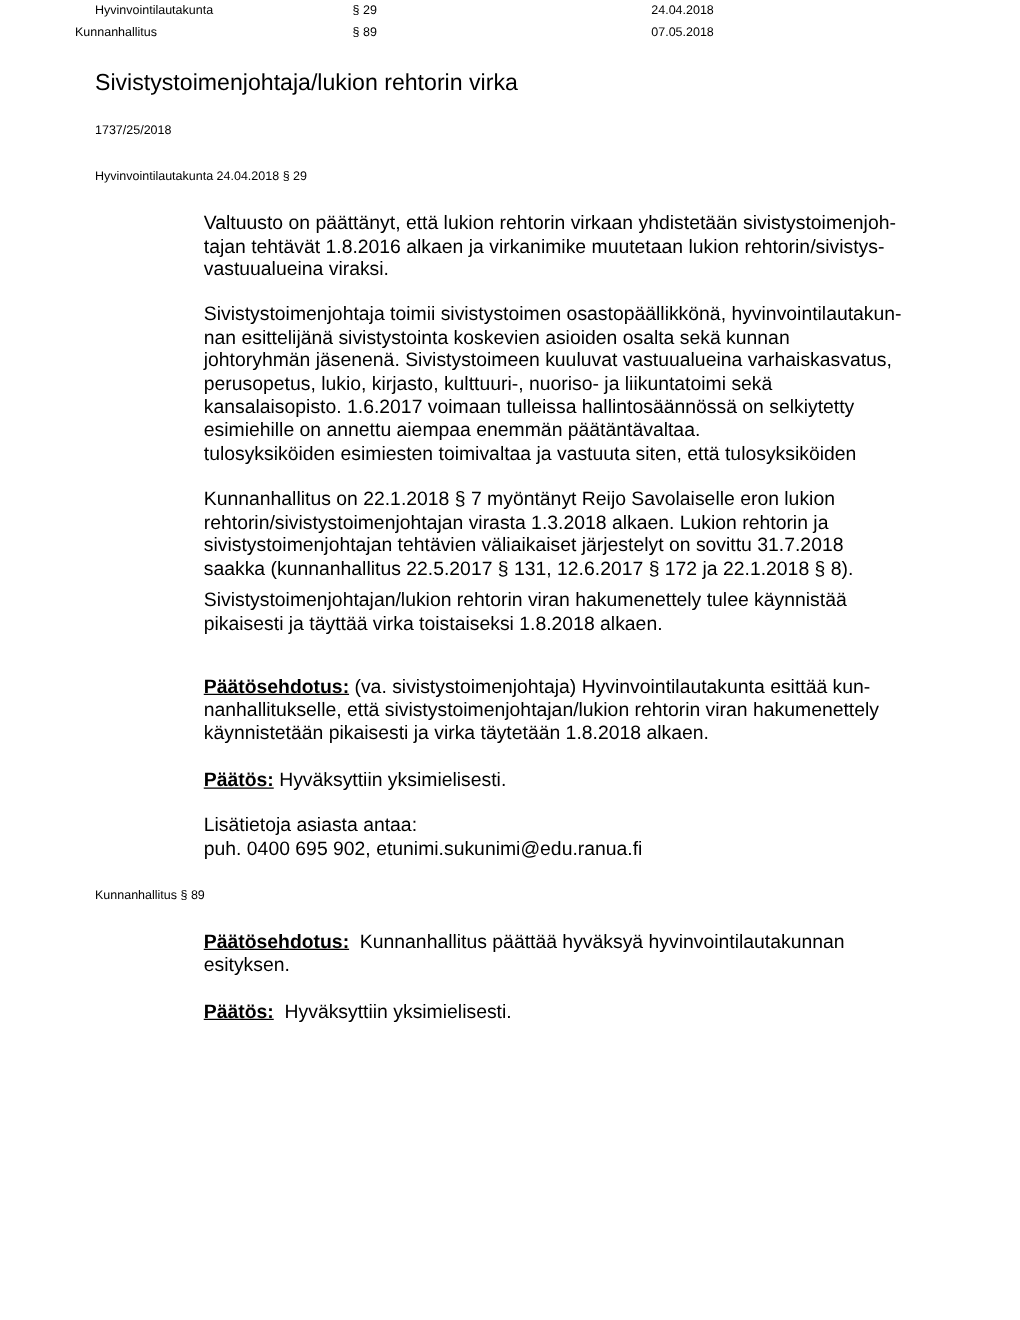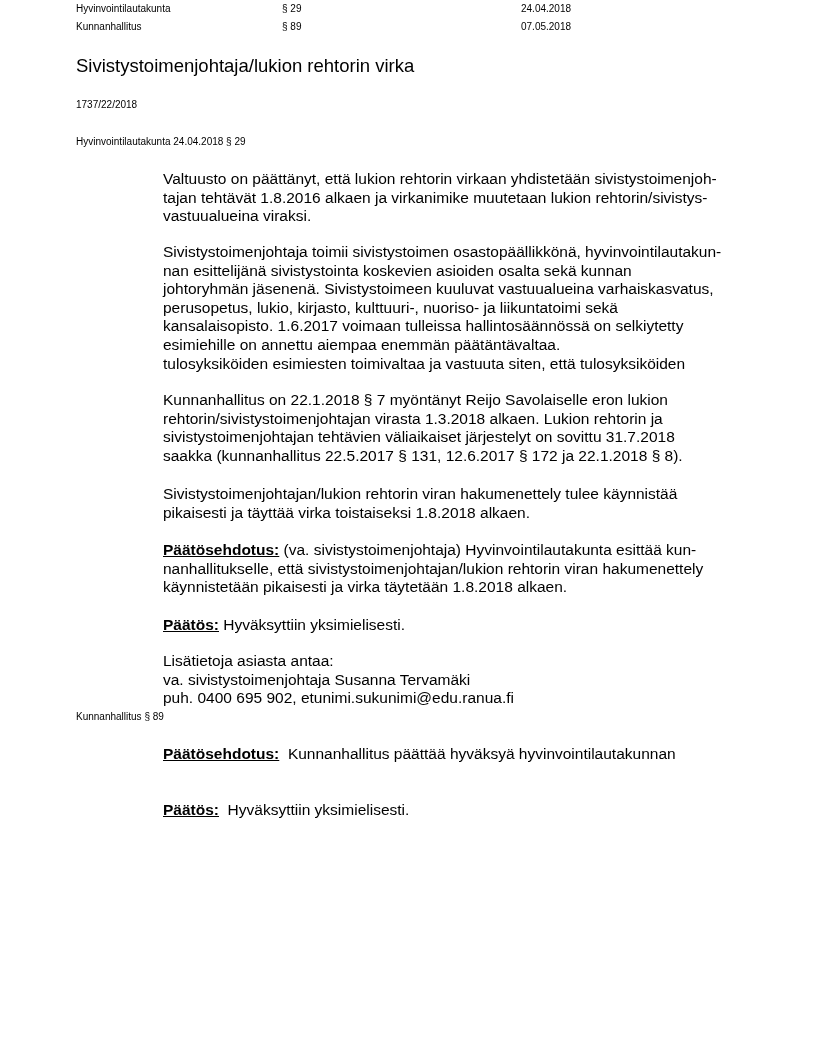--- a/index.html
+++ b/index.html
@@ -14,27 +14,27 @@
   .para .ln { display: block; white-space: nowrap; }
   .lbl { font-weight: bold; text-decoration: underline; }
 </style>
 </head>
 <body>
 
 <div>
   <span class="abs hdr" style="left:76px;top:0px">Hyvinvointilautakunta</span>
   <span class="abs hdr" style="left:282px;top:0px">§ 29</span>
   <span class="abs hdr" style="left:521px;top:0px">24.04.2018</span>
-  <span class="abs hdr" style="left:76px;top:18px">Kunnanhallitus</span>
+  <span class="abs hdr" style="left:60px;top:18px">Kunnanhallitus</span>
   <span class="abs hdr" style="left:282px;top:18px">§ 89</span>
   <span class="abs hdr" style="left:521px;top:18px">07.05.2018</span>
 </div>
 
 <div class="abs title" style="left:76px;top:55px">Sivistystoimenjohtaja/lukion rehtorin virka</div>
-<div class="abs hdr" style="left:76px;top:96px">1737/22/2018</div>
+<div class="abs hdr" style="left:76px;top:96px">1737/25/2018</div>
 <div class="abs hdr" style="left:76px;top:133px">Hyvinvointilautakunta 24.04.2018 § 29</div>
 
 <div class="para" style="top:170px">
   <span class="ln">Valtuusto on päättänyt, että lukion rehtorin virkaan yhdistetään sivistystoimenjoh-</span>
   <span class="ln">tajan tehtävät 1.8.2016 alkaen ja virkanimike muutetaan lukion rehtorin/sivistys-</span>
   <span class="ln">vastuualueina viraksi.</span>
 </div>
 
 <div class="para" style="top:243px">
   <span class="ln">Sivistystoimenjohtaja toimii sivistystoimen osastopäällikkönä, hyvinvointilautakun-</span>
@@ -46,42 +46,42 @@
   <span class="ln">tulosyksiköiden esimiesten toimivaltaa ja vastuuta siten, että tulosyksiköiden</span>
 </div>
 
 <div class="para" style="top:391px">
   <span class="ln">Kunnanhallitus on 22.1.2018 § 7 myöntänyt Reijo Savolaiselle eron lukion</span>
   <span class="ln">rehtorin/sivistystoimenjohtajan virasta 1.3.2018 alkaen. Lukion rehtorin ja</span>
   <span class="ln">sivistystoimenjohtajan tehtävien väliaikaiset järjestelyt on sovittu 31.7.2018</span>
   <span class="ln">saakka (kunnanhallitus 22.5.2017 § 131, 12.6.2017 § 172 ja 22.1.2018 § 8).</span>
 </div>
 
-<div class="para" style="top:485px">
+<div class="para" style="top:472px">
   <span class="ln">Sivistystoimenjohtajan/lukion rehtorin viran hakumenettely tulee käynnistää</span>
   <span class="ln">pikaisesti ja täyttää virka toistaiseksi 1.8.2018 alkaen.</span>
 </div>
 
 <div class="para" style="top:541px">
   <span class="ln"><span class="lbl">Päätösehdotus:</span><span style="white-space:pre"> (va. sivistystoimenjohtaja) Hyvinvointilautakunta esittää kun-</span></span>
   <span class="ln">nanhallitukselle, että sivistystoimenjohtajan/lukion rehtorin viran hakumenettely</span>
   <span class="ln">käynnistetään pikaisesti ja virka täytetään 1.8.2018 alkaen.</span>
 </div>
 
 <div class="para" style="top:616px">
   <span class="ln"><span class="lbl">Päätös:</span><span style="white-space:pre"> Hyväksyttiin yksimielisesti.</span></span>
 </div>
 
 <div class="para" style="top:652px">
   <span class="ln">Lisätietoja asiasta antaa:</span>
-  <span class="ln">va. sivistystoimenjohtaja Susanna Tervamäki</span>
   <span class="ln">puh. 0400 695 902, etunimi.sukunimi@edu.ranua.fi</span>
 </div>
 
 <div class="abs hdr" style="left:76px;top:708px">Kunnanhallitus § 89</div>
 
 <div class="para" style="top:745px">
   <span class="ln"><span class="lbl">Päätösehdotus:</span><span style="white-space:pre">  Kunnanhallitus päättää hyväksyä hyvinvointilautakunnan</span></span>
+  <span class="ln">esityksen.</span>
 </div>
 
 <div class="para" style="top:801px">
   <span class="ln"><span class="lbl">Päätös:</span><span style="white-space:pre">  Hyväksyttiin yksimielisesti.</span></span>
 </div>
 
 </body></html>

